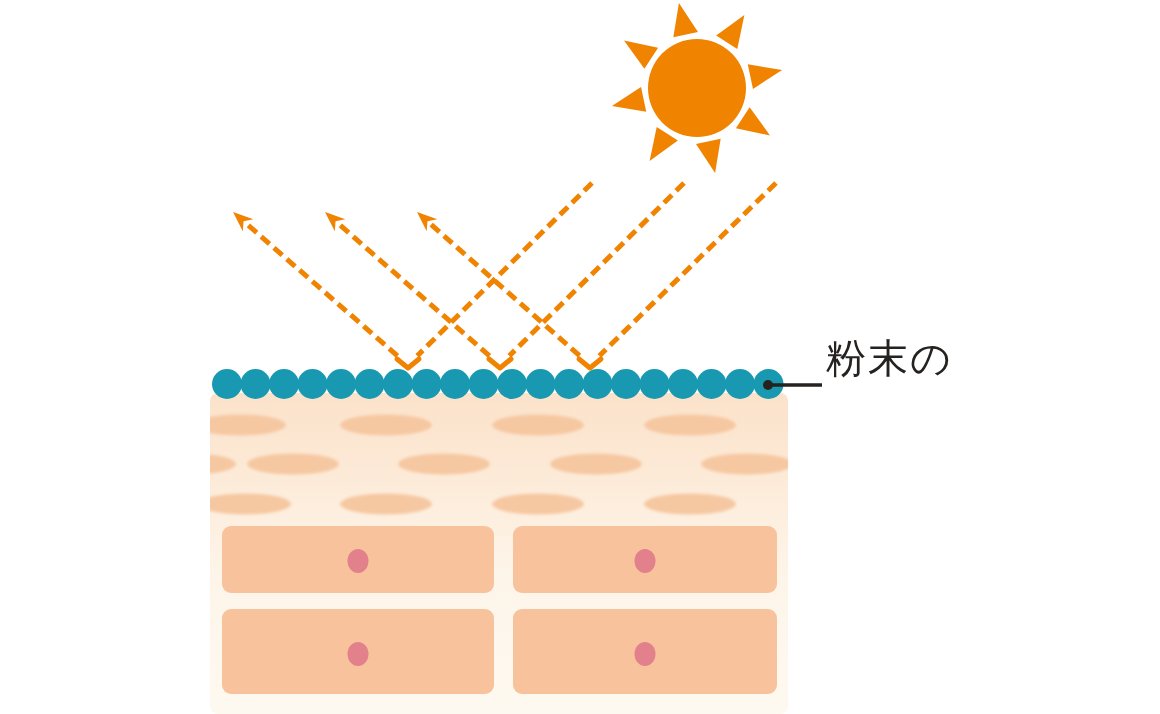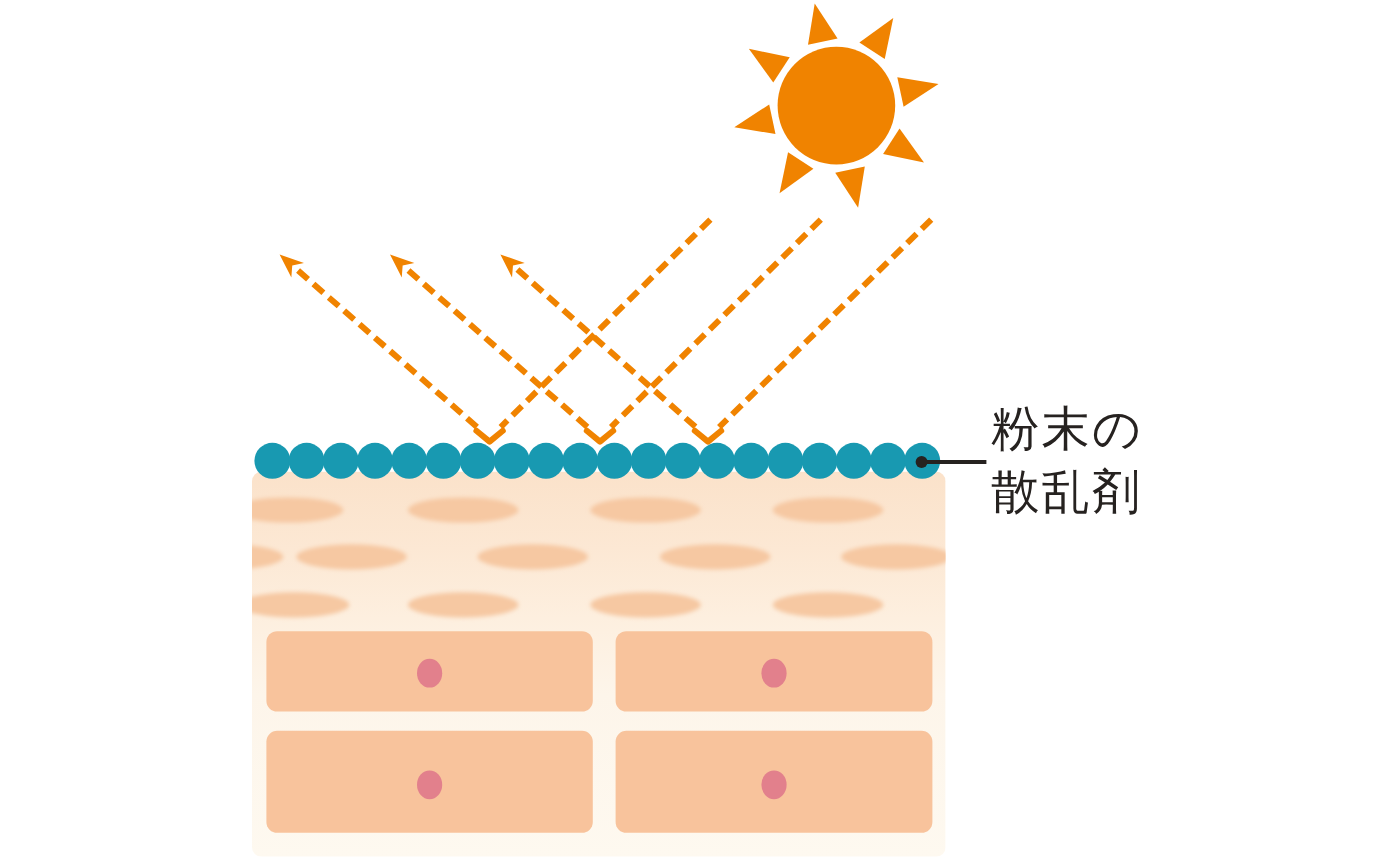--- a/index.html
+++ b/index.html
@@ -114,15 +114,14 @@
         <polygon points="624.0356605887481,40.61640395369265 644.3772132359891,68.84687197376255 658.0991312542961,47.716971181035554" fill="#F08300"></polygon>
         <circle cx="697" cy="88" r="49" fill="#F08300"></circle>
       </g>
       <g>
         <line x1="768" y1="385" x2="822" y2="385" stroke="#262220" stroke-width="3.5"></line>
         <circle cx="768" cy="385" r="5" fill="#262220"></circle>
       </g>
     </svg>
   <div class="label" id="scatter-label" style="left: 826px; top: 332px; font-size: 40px; line-height: 52px; color: rgb(38, 34, 32);">
     <div>粉末の</div>
-    <div>散乱剤</div>
   </div>
 </div>
 
 </body></html>

